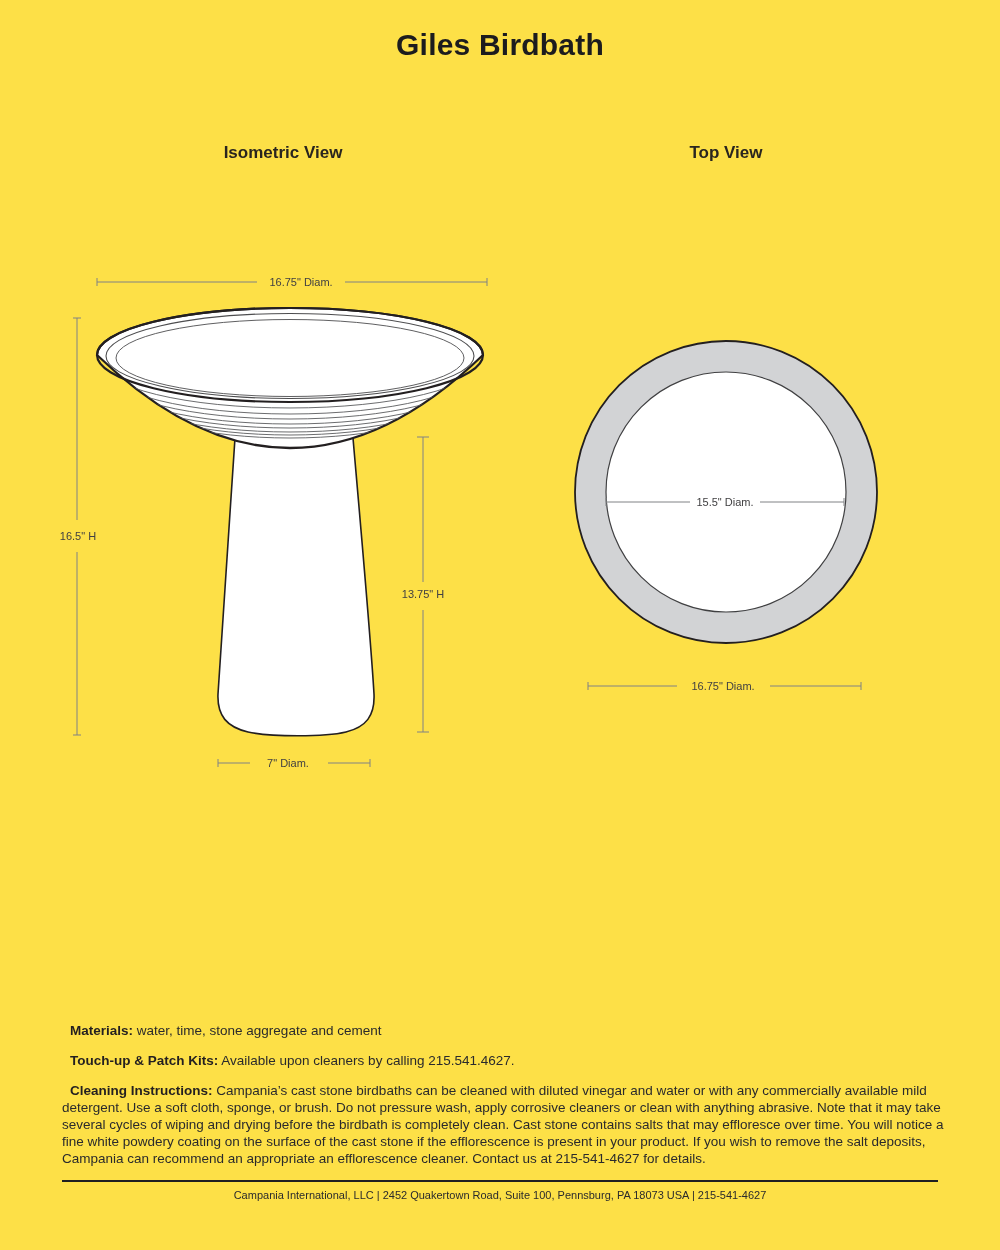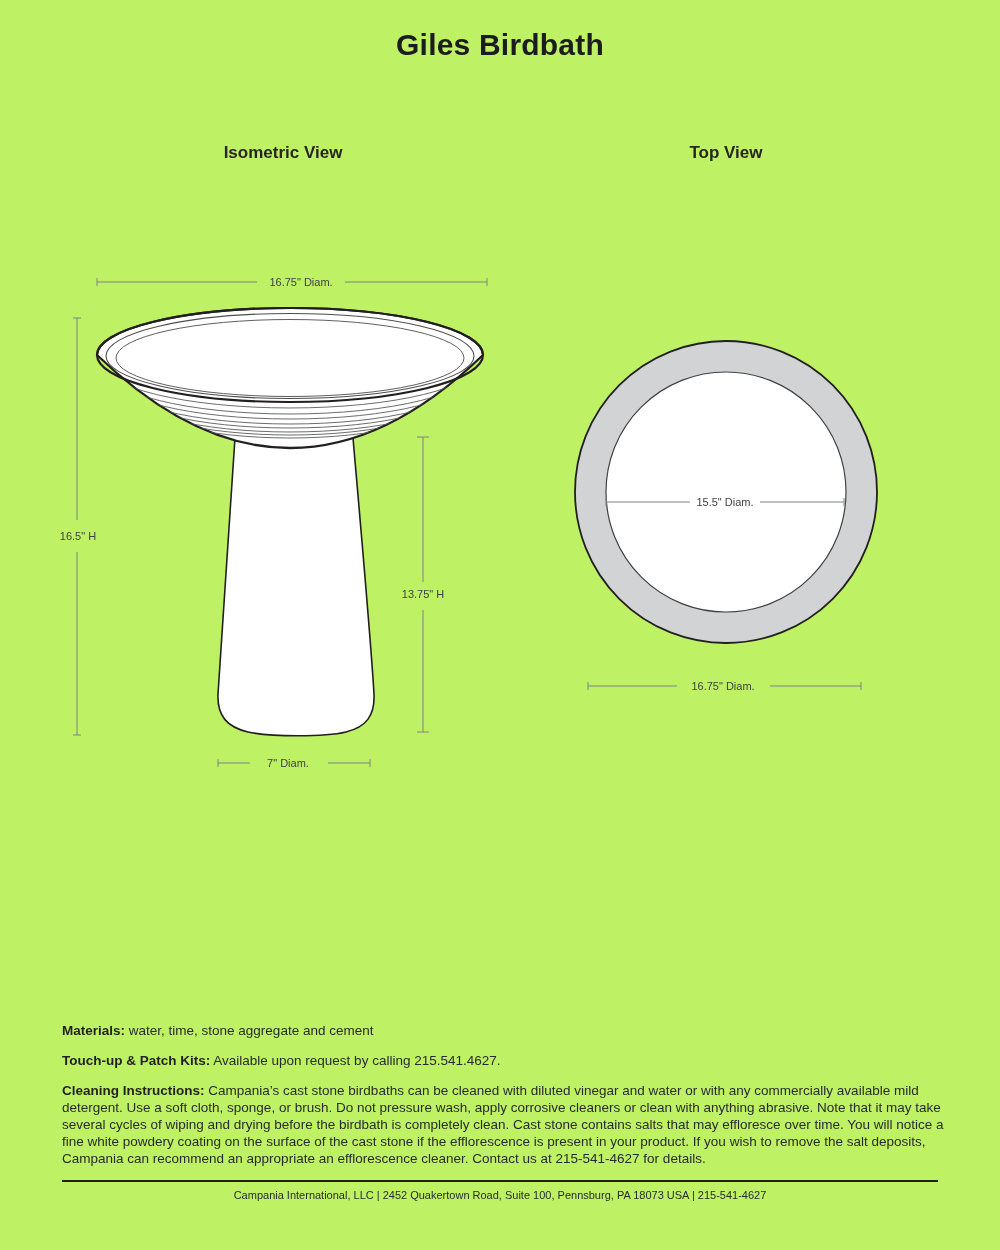--- a/index.html
+++ b/index.html
@@ -2,21 +2,21 @@
 <html><head>
 <meta charset="utf-8">
 <style>
   * { margin: 0; padding: 0; box-sizing: border-box; }
   html, body { background: #ffffff; }
   body { font-family: "Liberation Sans", sans-serif; color: #231f20; }
   .page {
     position: relative;
     width: 1000px;
     height: 1250px;
-    background: #bef264;
+    background: #fde047;
     overflow: hidden;
   }
   .page-title {
     position: absolute;
     top: 28px; left: 0;
     width: 100%;
     text-align: center;
     font-size: 30px;
     font-weight: 700;
     letter-spacing: 0.2px;
@@ -43,21 +43,21 @@
   }
   .specs {
     position: absolute;
     left: 62px; top: 1022px;
     width: 884px;
     font-size: 13.5px;
     line-height: 17px;
     color: #2a2a2c;
   }
   .specs p { margin-bottom: 13px; }
-  .specs b { font-weight: 700; color: #231f20; }
+  .specs b { font-weight: 700; color: #231f20; margin-left: 8px; }
   .footer-rule {
     position: absolute;
     left: 62px; top: 1180px;
     width: 876px;
     height: 0;
     border-top: 2px solid #1f1f21;
   }
   .footer {
     position: absolute;
     left: 0; top: 1186px;
@@ -158,21 +158,21 @@
       <path d="M33 357 V365"></path>
         <path d="M306 357 V365"></path>
       <path d="M33 361 H122"></path>
         <path d="M215 361 H306"></path>
     </g>
     <text x="168" y="365" text-anchor="middle">16.75" Diam.</text>
   </svg>
 
   <div class="specs">
     <p><b>Materials:</b> <span>water, time, stone aggregate and cement</span></p>
-    <p><b>Touch-up &amp; Patch Kits:</b> <span>Available upon request by calling 215.541.4627.</span></p>
+    <p><b>Touch-up &amp; Patch Kits:</b> <span>Available upon cleaners by calling 215.541.4627.</span></p>
     <p><b>Cleaning Instructions:</b> <span>Campania’s cast stone birdbaths can be cleaned with diluted vinegar and water or with any commercially available mild detergent. Use a soft cloth, sponge, or brush. Do not pressure wash, apply corrosive cleaners or clean with anything abrasive. Note that it may take several cycles of wiping and drying before the birdbath is completely clean. Cast stone contains salts that may effloresce over time. You will notice a fine white powdery coating on the surface of the cast stone if the efflorescence is present in your product. If you wish to remove the salt deposits, Campania can recommend an appropriate an efflorescence cleaner. Contact us at 215-541-4627 for details.</span></p>
   </div>
 
   <div class="footer-rule"></div>
   <div class="footer">
     <div>Campania International, LLC | 2452 Quakertown Road, Suite 100, Pennsburg, PA 18073 USA | 215-541-4627</div>
   </div>
 
 </div>
 

